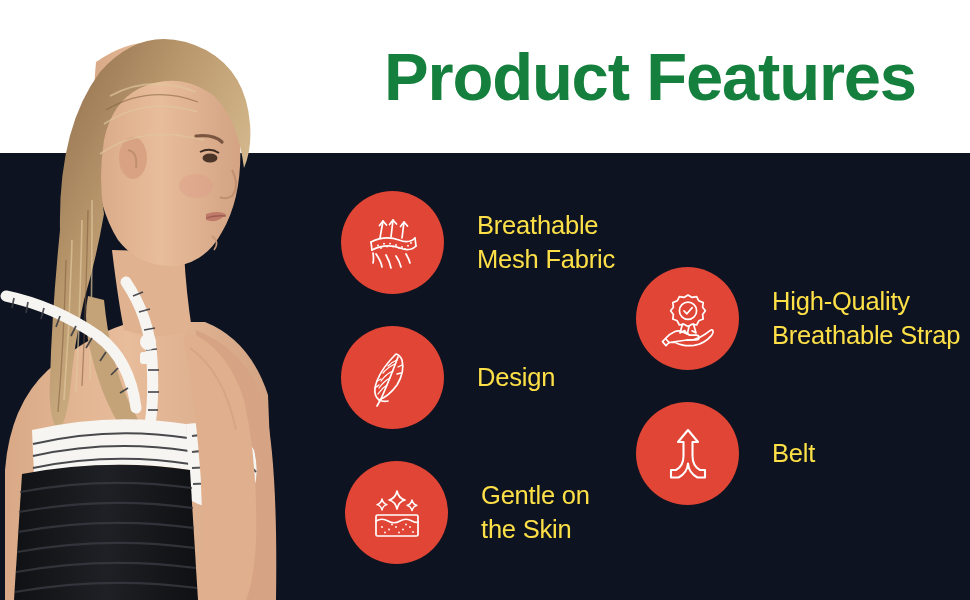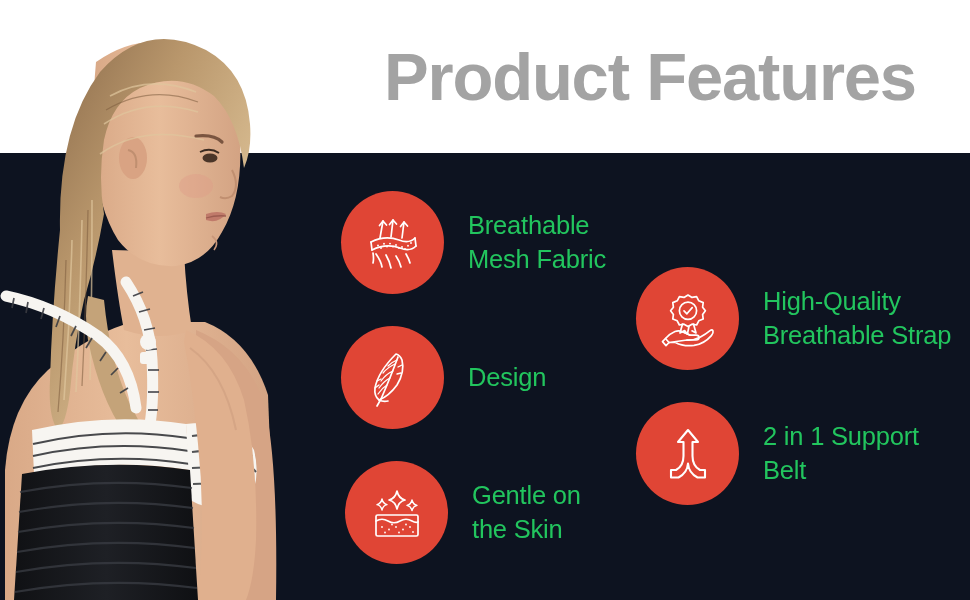--- a/index.html
+++ b/index.html
@@ -26,21 +26,21 @@
     background:#ffffff;
   }
 
   #page-title {
     position:absolute;
     left:330px; top:0;
     width:640px; height:153px;
     display:flex;
     align-items:center;
     justify-content:center;
-    color:#a3a3a3;
+    color:#15803d;
     font-size:67px;
     font-weight:bold;
     letter-spacing:-1.2px;
     line-height:1;
     white-space:nowrap;
   }
 
   
   #hero-photo {
     position:absolute;
@@ -67,22 +67,22 @@
     border-radius:50%;
     background:#e04535;
     flex:0 0 103px;
     display:flex;
     align-items:center;
     justify-content:center;
   }
   .feature-badge svg { display:block; }
 
   .feature-label {
-    margin-left:24px;
-    color:#22c55e;
+    margin-left:33px;
+    color:#fde047;
     font-size:25.5px;
     line-height:1.30;
     letter-spacing:-0.2px;
     white-space:nowrap;
   }
   .feature-label .ln { display:block; }
 </style>
 </head>
 <body>
 
@@ -397,19 +397,18 @@
                      L15 48
                      L20 48
                      Q27.5 44 27.5 34
                      L27.5 20
                      L22 20
                      Z"></path>
           </svg>
         </span>
       </div>
       <div class="feature-label">
-        <span class="ln">2 in 1 Support</span>
         <span class="ln">Belt</span>
       </div>
     </div>
   </div>
 
 </div>
 
 </body></html>

